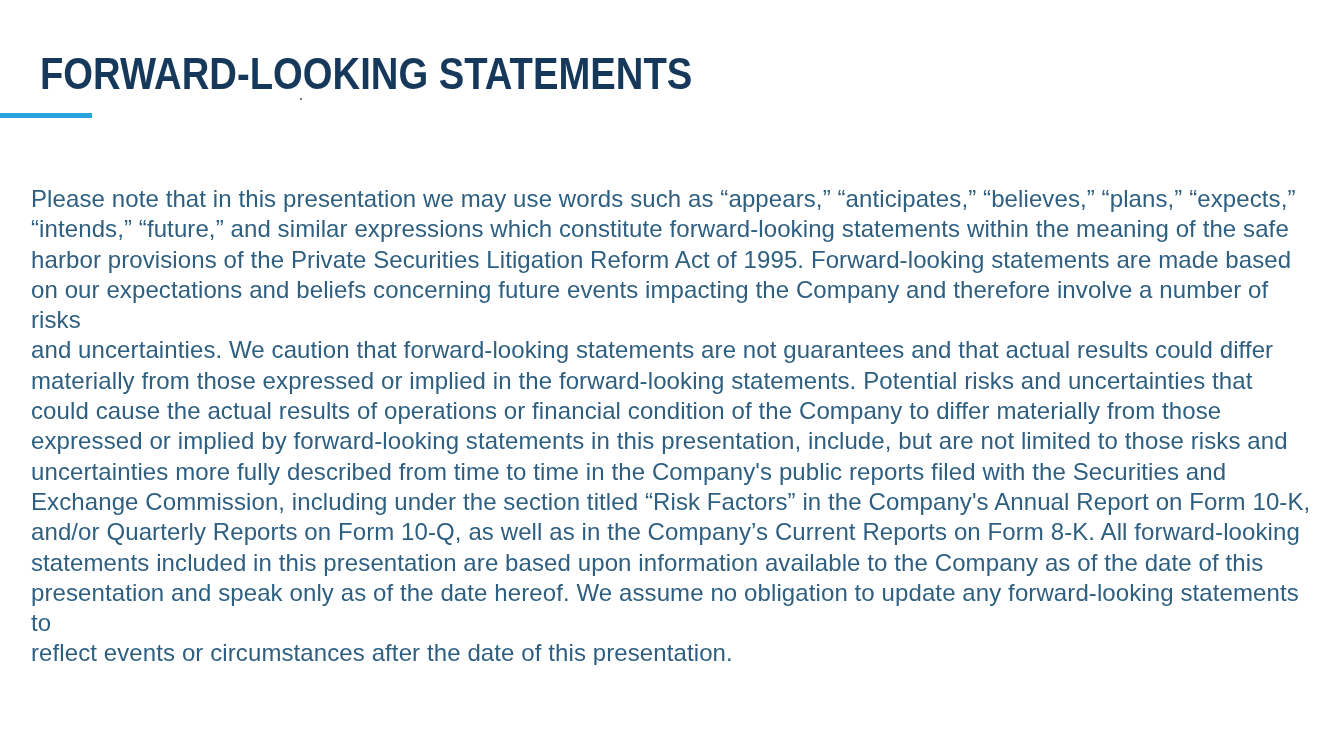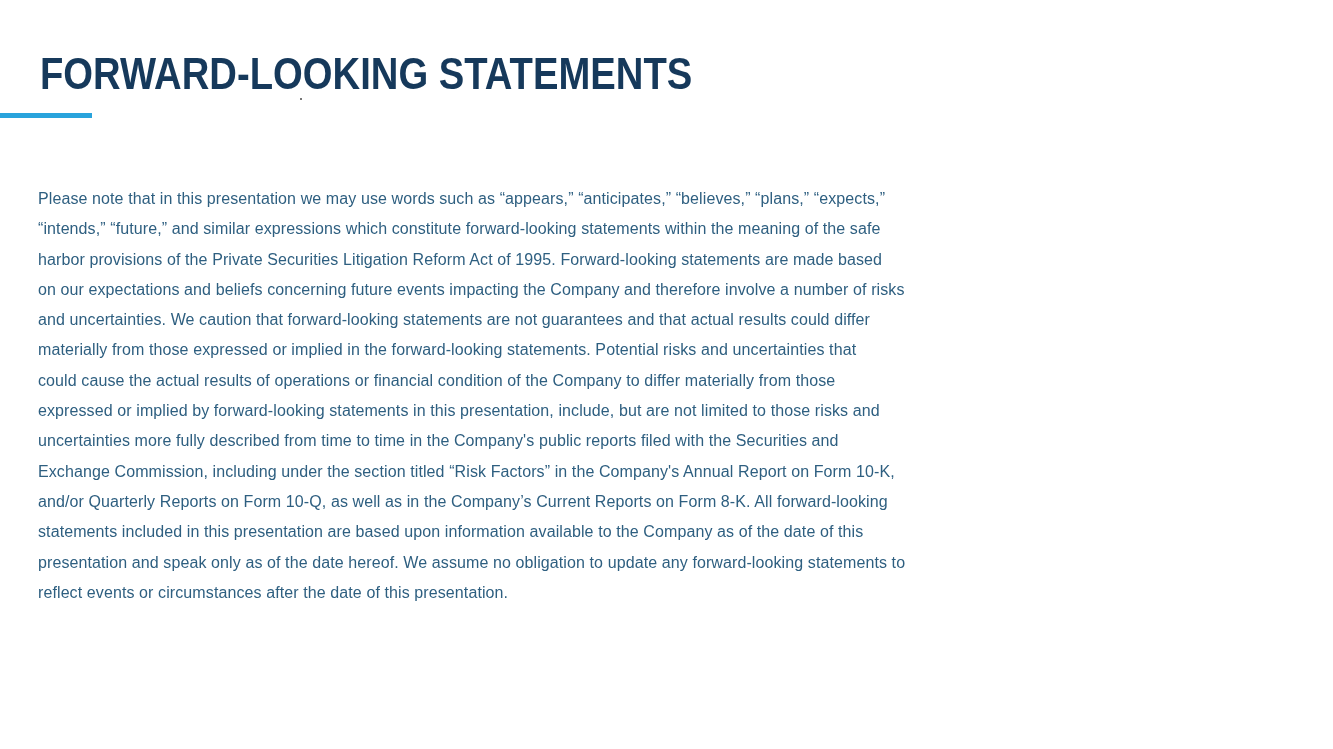--- a/index.html
+++ b/index.html
@@ -40,24 +40,24 @@
     position: absolute;
     left: 300px;
     top: 98px;
     width: 2px;
     height: 2px;
     background: #4a4a4a;
     border-radius: 50%;
   }
   .body-text {
     position: absolute;
-    left: 38px;
+    left: 31px;
     top: 184px;
     width: 1292px;
-    font-size: 16px;
+    font-size: 24px;
     line-height: 30.3px;
     color: #2E5F80;
     white-space: pre-line;
     letter-spacing: 0.1px;
   }
   .logo {
     position: absolute;
     left: 33px;
     top: 683px;
   }

